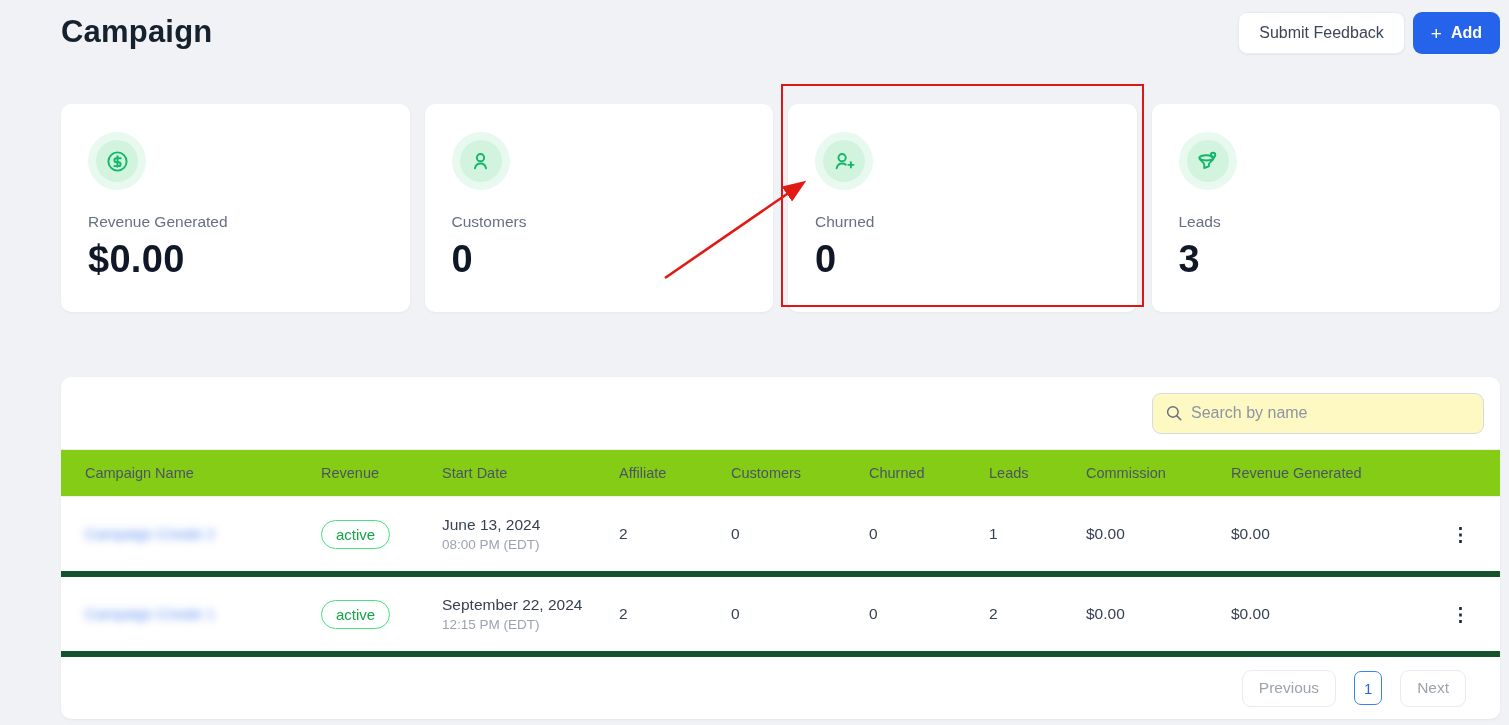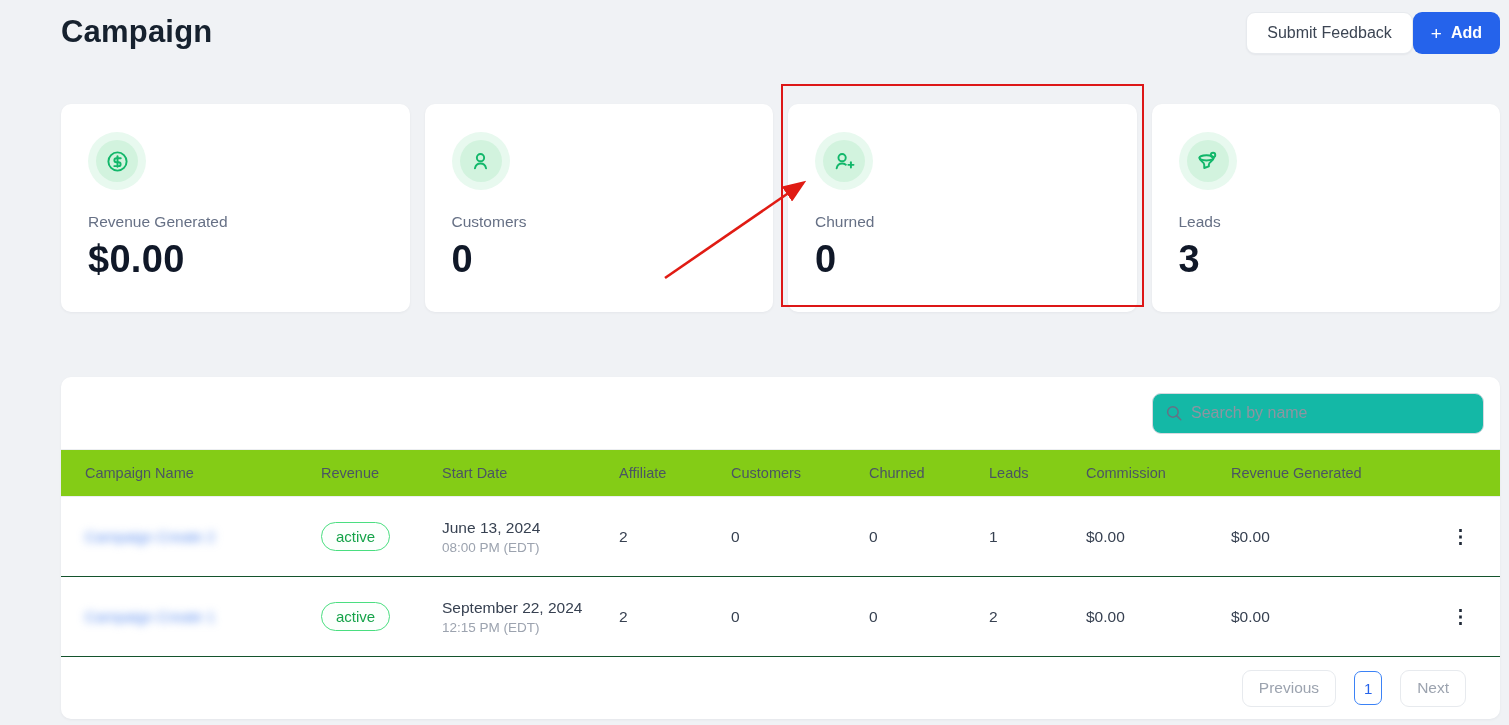--- a/index.html
+++ b/index.html
@@ -9,21 +9,21 @@
     background: #f0f2f5;
     color: #1f2937;
     position: relative;
     overflow: hidden;
   }
   .page { position: relative; width: 1509px; height: 725px; padding: 12px 33px 0 37px; margin-left: 24px; }
 
   
   .topbar { display: flex; justify-content: space-between; align-items: flex-start; height: 54px; }
   .page-title { font-size: 31px; font-weight: 700; color: #16212e; letter-spacing: .2px; padding-top: 2px; }
-  .topbar-actions { display: flex; gap: 0; }
+  .topbar-actions { display: flex; gap: 8px; }
   .btn-feedback {
     background: #ffffff; border: 1px solid #e7eaee; border-radius: 9px;
     padding: 0 20px; height: 42px; font-size: 16px; font-weight: 500; color: #3c4553;
     box-shadow: 0 1px 2px rgba(16,24,40,.05); cursor: pointer;
     font-family: "Liberation Sans", sans-serif;
   }
   .btn-add {
     background: #2563eb; border: none; border-radius: 9px;
     padding: 0 18px; height: 42px; font-size: 16px; font-weight: 600; color: #ffffff;
     display: flex; align-items: center; gap: 9px; cursor: pointer;
@@ -50,40 +50,40 @@
   .stat-value { margin-top: 7px; font-size: 38px; font-weight: 700; color: #101828; letter-spacing: .3px; }
 
   
   .table-card {
     background: #ffffff; border-radius: 10px; margin-top: 65px; height: 342px;
     box-shadow: 0 1px 3px rgba(16,24,40,.05); overflow: hidden;
   }
   .table-toolbar { height: 72px; display: flex; justify-content: flex-end; align-items: center; padding: 0 16px; }
   .search-box {
     width: 332px; height: 41px; border: 1px solid #d6dae0; border-radius: 9px;
-    display: flex; align-items: center; padding: 0 12px; gap: 8px; background: #14b8a6;
+    display: flex; align-items: center; padding: 0 12px; gap: 8px; background: #fef9c3;
   }
   .search-box svg { width: 18px; height: 18px; stroke: #667085; fill: none; stroke-width: 2; stroke-linecap: round; flex: none; }
   .search-box input {
     border: none; outline: none; flex: 1; font-size: 16px; color: #374151;
     font-family: "Liberation Sans", sans-serif; background: transparent;
   }
   .search-box input::placeholder { color: #8d95a1; }
 
   .tgrid {
     display: grid;
     grid-template-columns: 236px 121px 177px 112px 138px 120px 97px 145px 214px 1fr;
     align-items: center; padding: 0 24px;
   }
   .thead {
     height: 48px; background: #84cc16;
     border-top: 1px solid #eceef1; border-bottom: 1px solid #eceef1;
     font-size: 14.5px; color: #4b5563; font-weight: 500;
   }
-  .trow { height: 80px; border-bottom: 1px solid #14532d; font-size: 15.5px; color: #374151; }
+  .trow { height: 80px; border-bottom: 6px solid #14532d; font-size: 15.5px; color: #374151; }
   .trow:last-of-type { border-bottom: 1px solid #eceef1; }
   .cell-name { color: #5b8def; filter: blur(4px); user-select: none; font-size: 15px; }
   .badge-active {
     display: inline-block; padding: 5px 14px; border: 1.5px solid #4ade80; border-radius: 999px;
     color: #16a34a; font-size: 15px; background: #fcfffd;
   }
   .date-main { font-size: 15.5px; color: #374151; }
   .date-sub { font-size: 13.5px; color: #9ca3af; margin-top: 3px; }
   .kebab { justify-self: center; font-size: 19px; font-weight: 700; color: #1f2937; cursor: pointer; letter-spacing: 0; line-height: 1; padding: 4px 6px; }
 

